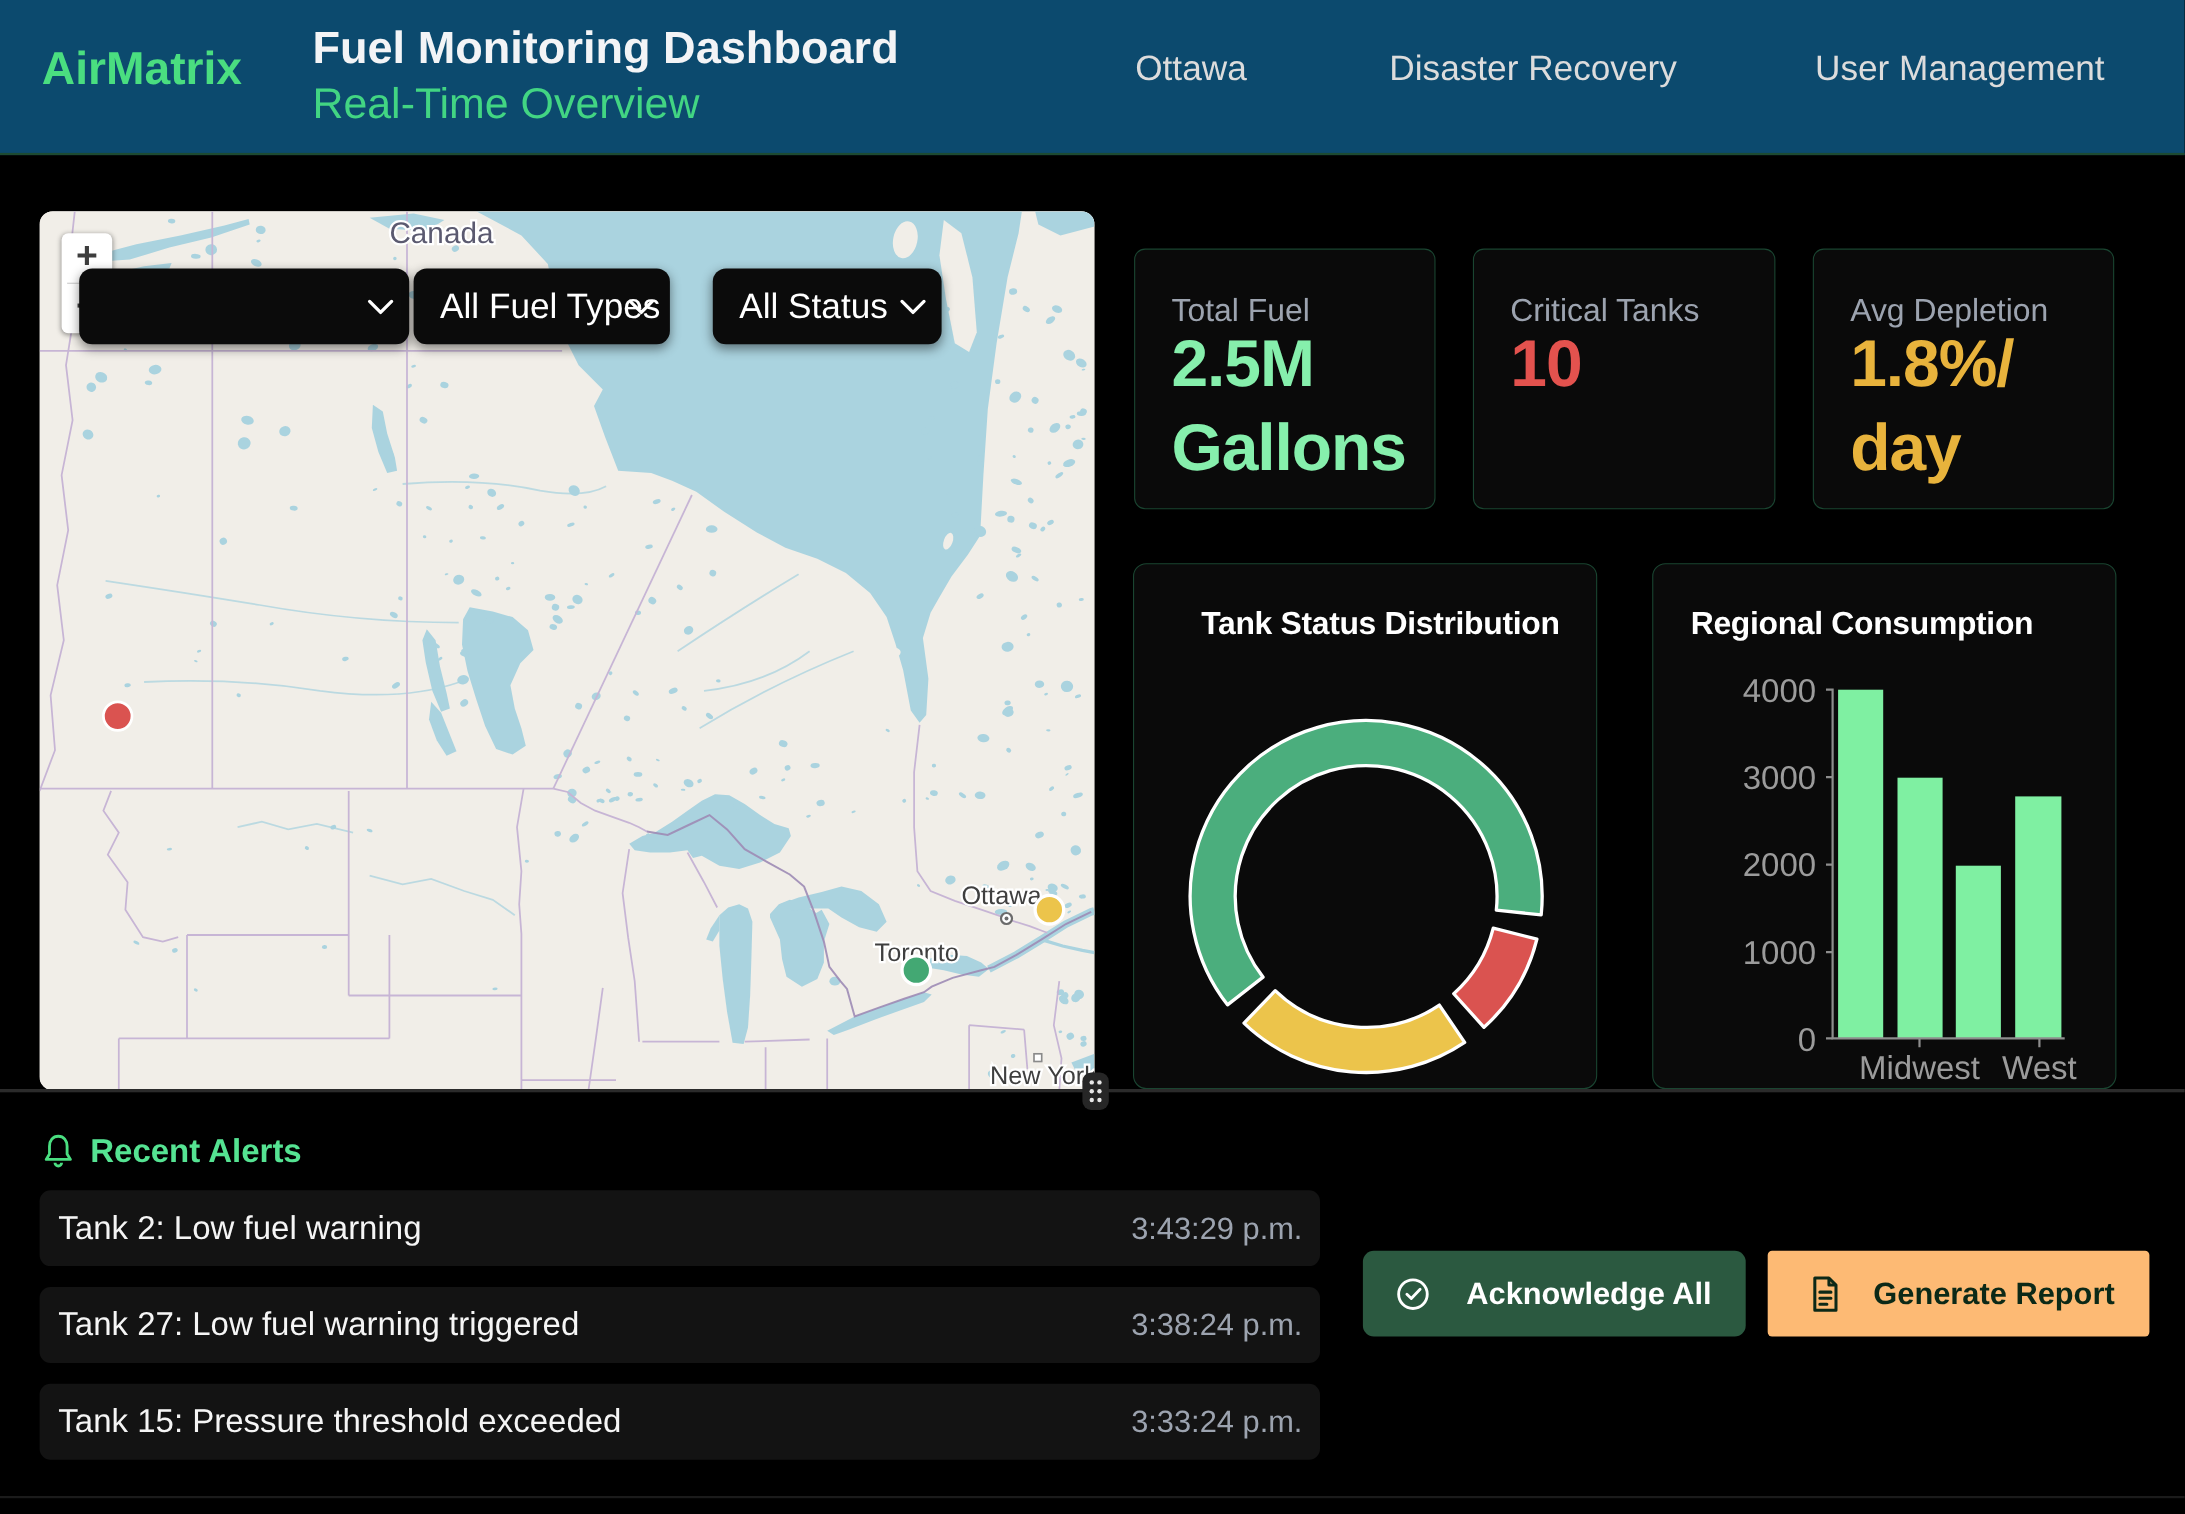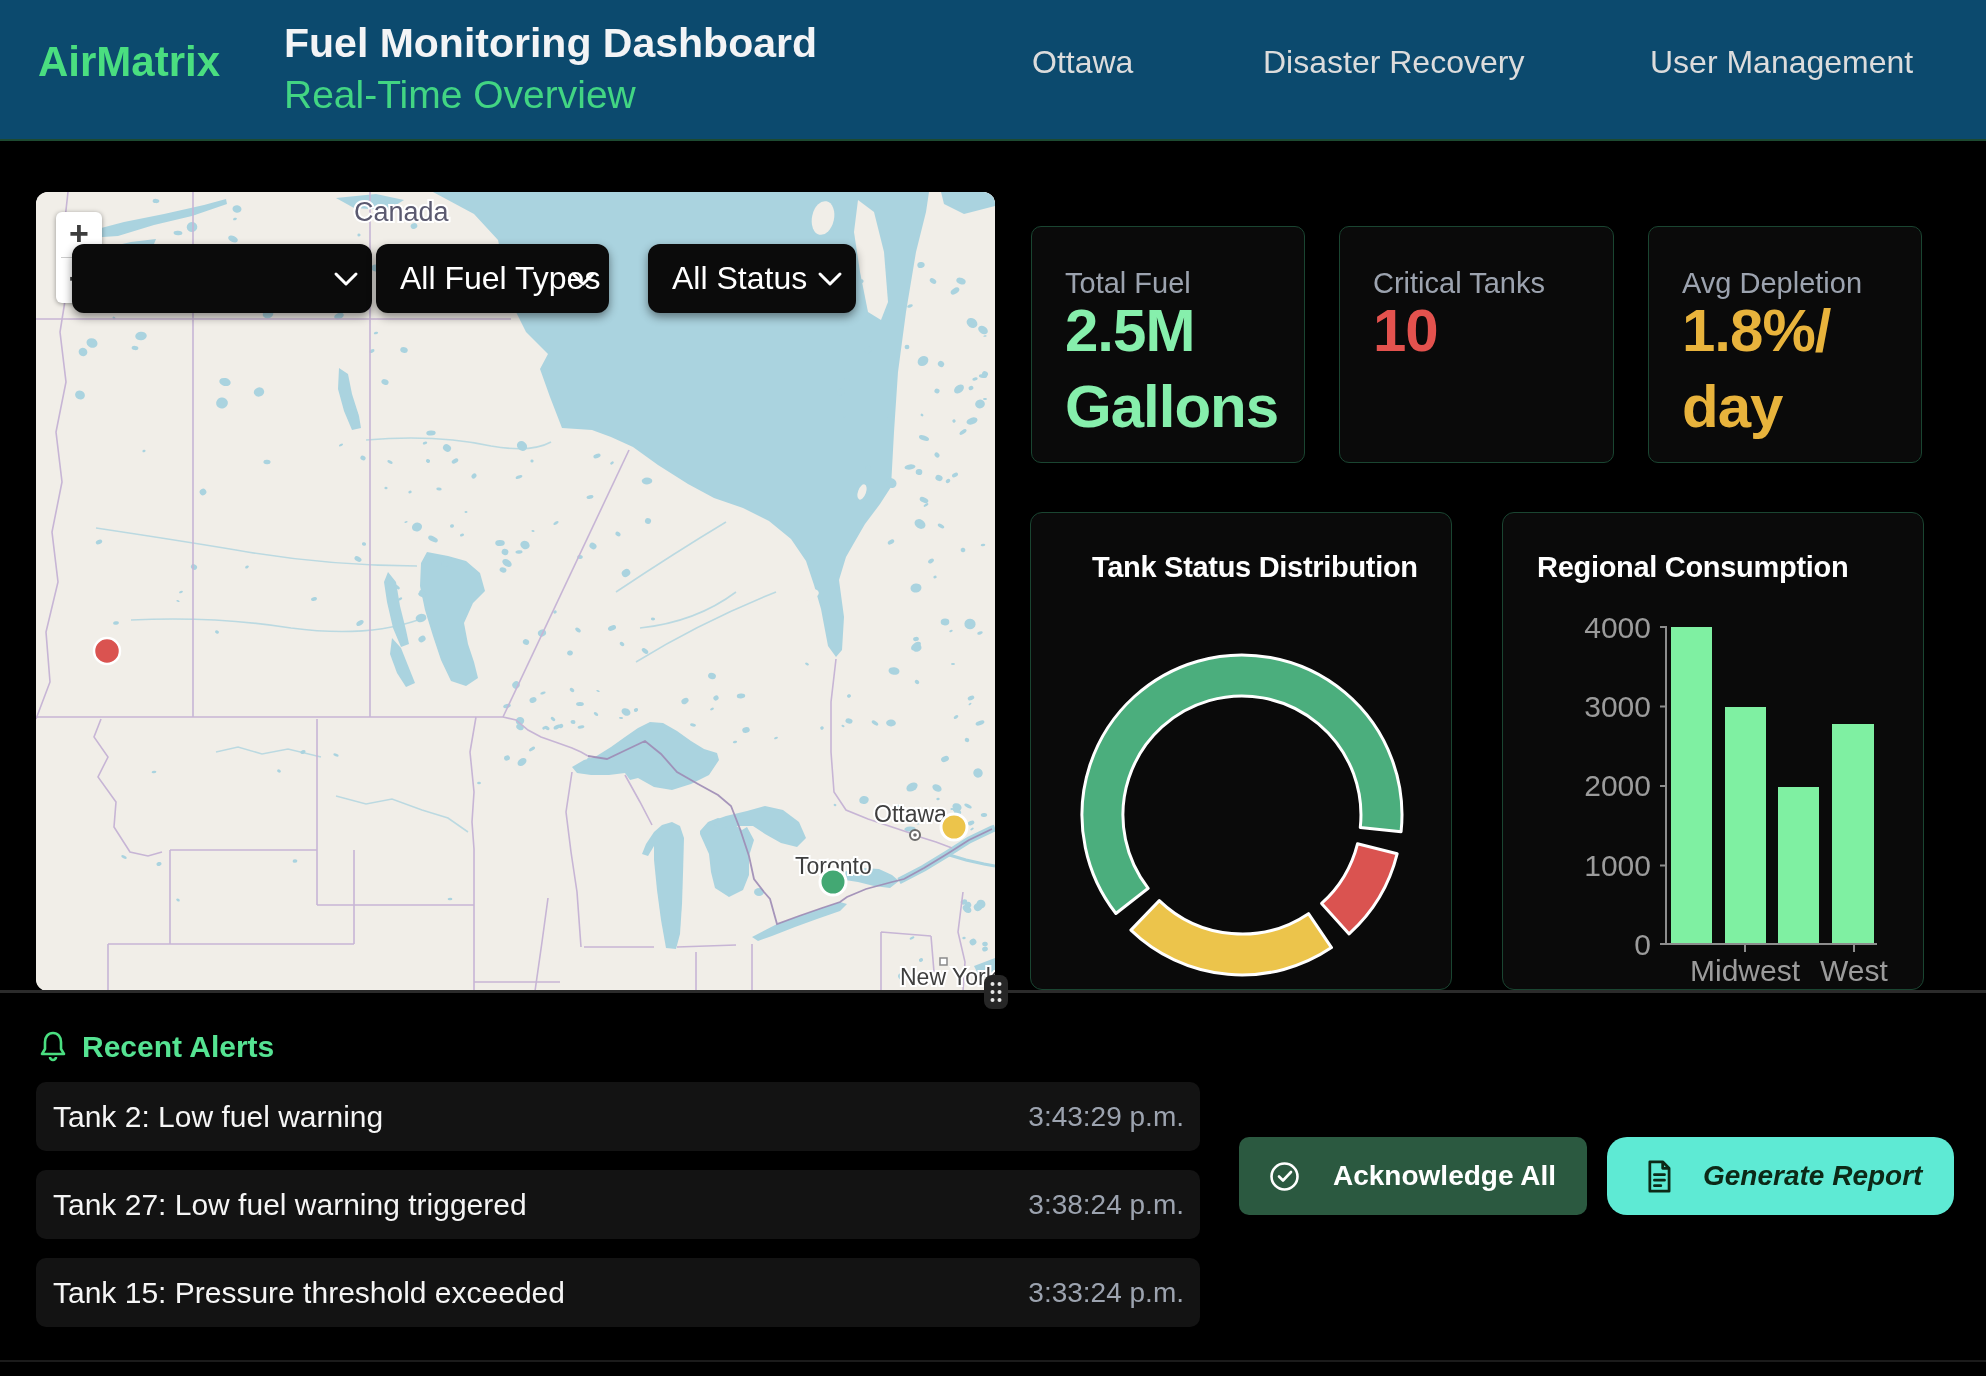--- a/index.html
+++ b/index.html
@@ -32,21 +32,21 @@
 #divider { position:absolute; left:0; top:990px; width:1986px; height:3px; background:#2b2b2b; }
 #dragpill { position:absolute; left:984px; top:975px; width:24px; height:34px; background:#262626; border-radius:8px; }
 #alerthead { position:absolute; left:82px; top:1030px; font-size:30px; font-weight:bold; color:#55e392; }
 .arow { position:absolute; left:36px; width:1164px; height:69px; background:#131313; border-radius:10px; }
 .arow .t { position:absolute; left:17px; top:0; line-height:69px; font-size:30px; color:#f5f5f5; }
 .arow .tm { position:absolute; right:16px; top:0; line-height:69px; font-size:28px; color:#9ca3af; }
 #ackbtn { position:absolute; left:1239px; top:1137px; width:348px; height:78px;
   background:#2b5940; border-radius:10px; }
 #ackbtn .bt { position:absolute; left:94px; top:0; line-height:78px; font-size:28px; font-weight:bold; color:#fff; white-space:nowrap; }
 #genbtn { position:absolute; left:1607px; top:1137px; width:347px; height:78px;
-  background:#5eead4; border-radius:20px;font-style:italic; }
+  background:#fdba74; border-radius:4px; }
 #genbtn .bt { position:absolute; left:96px; top:0; line-height:78px; font-size:28px; font-weight:bold; color:#0c2917; white-space:nowrap; }
 #footline { position:absolute; left:0; top:1360px; width:1986px; height:2px; background:#1b1b1b; }
 </style>
 </head>
 <body>
 <div id="header">
   <div id="logo">AirMatrix</div>
   <div id="title">Fuel Monitoring Dashboard</div>
   <div id="subtitle">Real-Time Overview</div>
   <div class="nav" style="left:1032px;">Ottawa</div>

